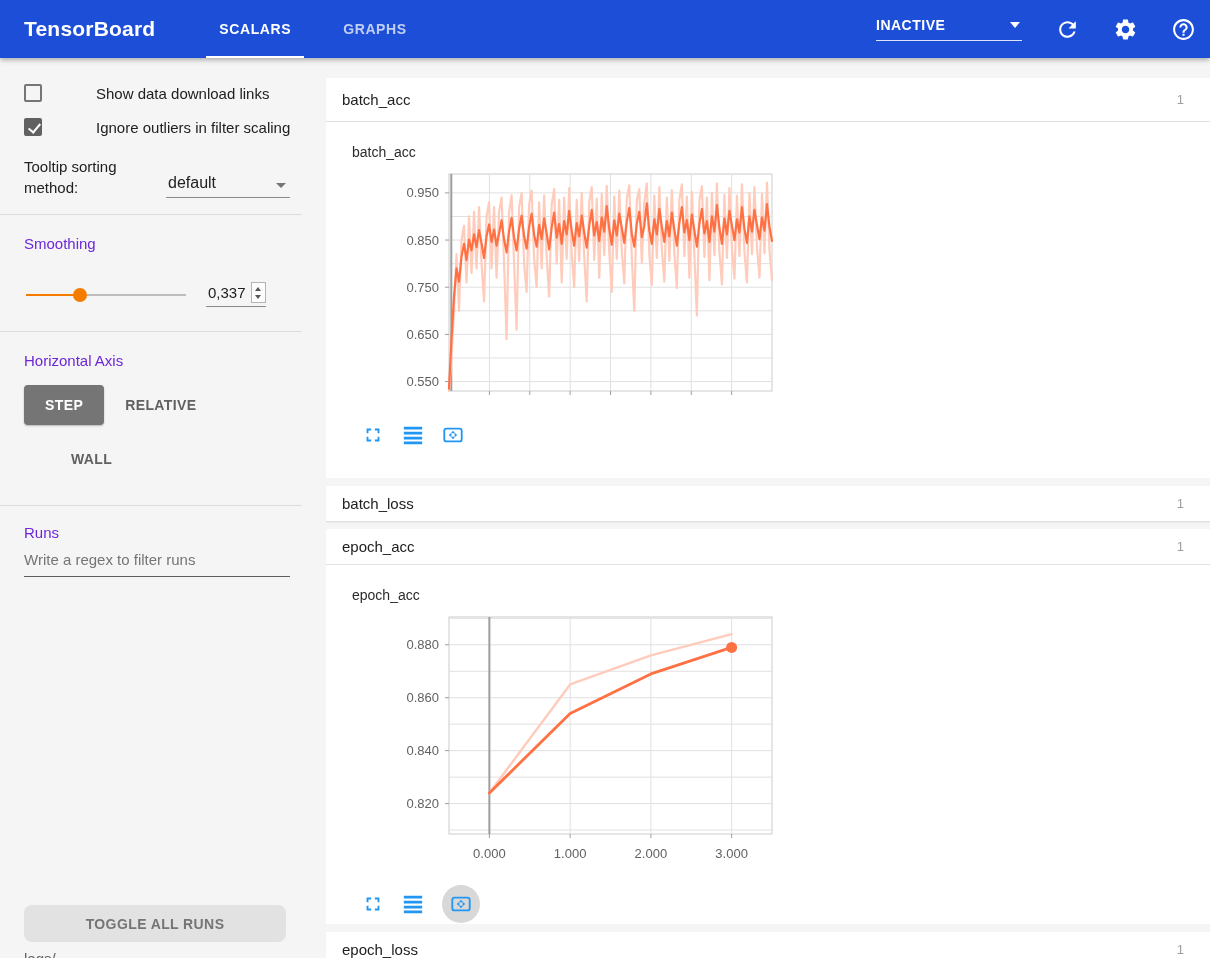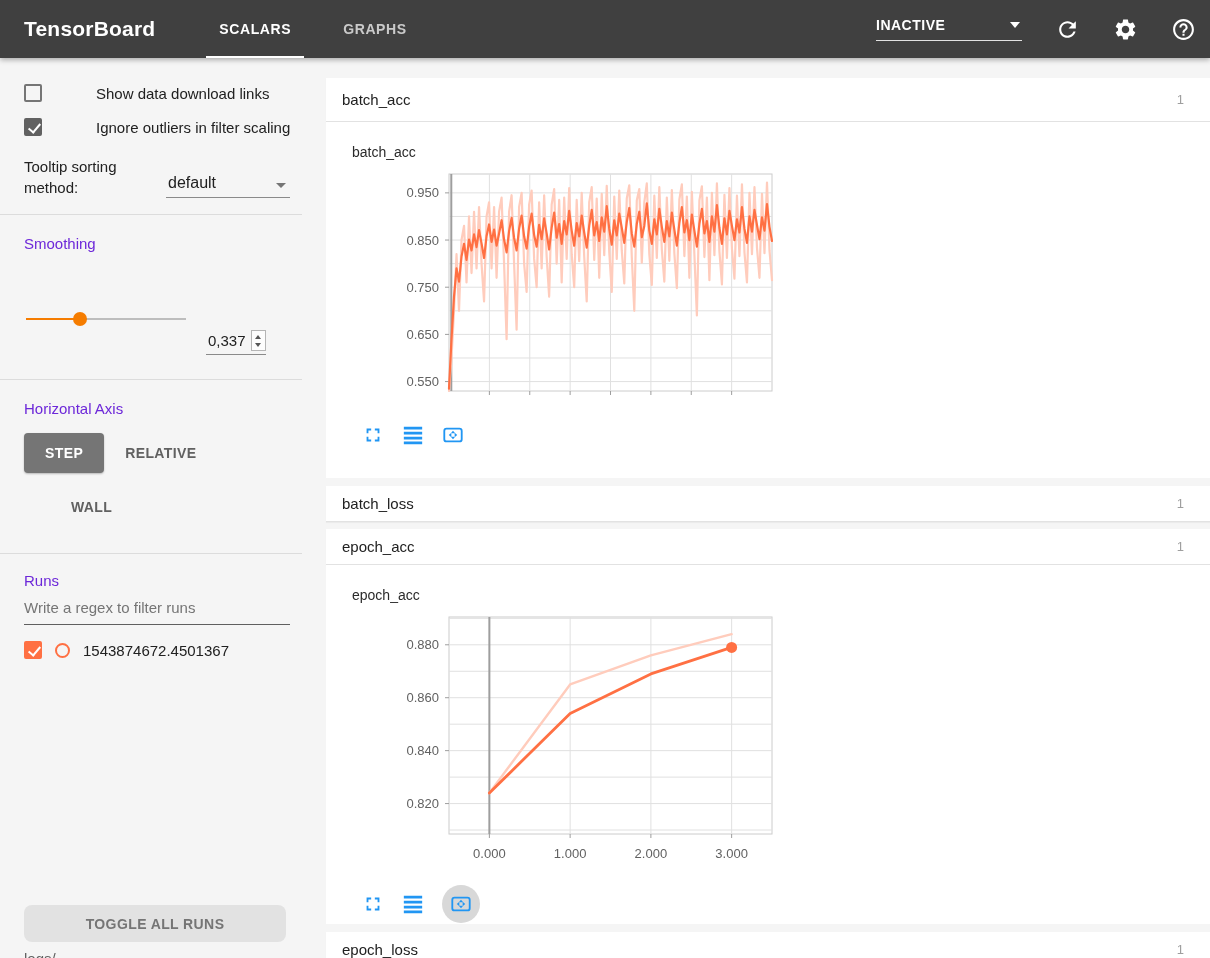--- a/index.html
+++ b/index.html
@@ -4,21 +4,21 @@
 <style>
   * { box-sizing: border-box; }
   html,body { margin:0; padding:0; }
   body {
     width:1210px; height:958px; overflow:hidden;
     font-family:"Liberation Sans", sans-serif;
     background:#f5f5f5; color:#212121;
   }
   
   .topbar {
-    height:58px; background:#404040; display:flex; align-items:center;
+    height:58px; background:#1d4ed8; display:flex; align-items:center;
     box-shadow:0 2px 5px rgba(0,0,0,0.3); position:relative; z-index:10; color:#fff;
   }
   .brand { font-size:21px; font-weight:700; margin-left:24px; letter-spacing:.2px; }
   .tabs { display:flex; height:100%; margin-left:38px; }
   .tab {
     display:flex; align-items:center; padding:0 26px; font-size:14px; font-weight:700;
     letter-spacing:.6px; color:rgba(255,255,255,0.72); position:relative; cursor:pointer;
   }
   .tab.active { color:#fff; }
   .tab.active::after {
@@ -53,21 +53,21 @@
     display:flex; align-items:flex-end; justify-content:space-between; padding:0 4px 5px 2px;
     font-size:16px; cursor:pointer; height:30px; align-self:flex-end;
   }
   .caret-down-gray { width:0; height:0; border-left:5px solid transparent; border-right:5px solid transparent; border-top:5px solid #757575; margin-bottom:4px; }
   .divider { border:none; border-top:1px solid #dcdcdc; margin:16px -12px 0 -24px; }
   .section-label { font-size:15px; color:#6d28d9; margin:20px 0 0; }
   .smooth-row { display:flex; align-items:center; margin-top:30px; }
   .slider { position:relative; width:160px; height:2px; background:#bdbdbd; margin-left:2px; flex:0 0 160px; cursor:pointer; }
   .slider-fill { position:absolute; left:0; top:0; height:2px; background:#f57c00; }
   .slider-thumb { position:absolute; top:-6px; width:14px; height:14px; border-radius:50%; background:#f57c00; transform:translateX(-50%); cursor:pointer; }
-  .smooth-value { margin-left:20px; display:flex; align-items:center; border-bottom:1px solid #8a8a8a; padding:0 0 3px 2px;margin-top:48px; }
+  .smooth-value { margin-left:20px; display:flex; align-items:center; border-bottom:1px solid #8a8a8a; padding:0 0 3px 2px; }
   .smooth-value .num { font-size:15px; }
   .spin { width:15px; height:21px; border:1px solid #b5b5b5; margin-left:5px; display:flex; flex-direction:column; align-items:center; justify-content:center; gap:4px; background:#fdfdfd; cursor:pointer; }
   .spin .up    { width:0; height:0; border-left:3.5px solid transparent; border-right:3.5px solid transparent; border-bottom:4px solid #555; }
   .spin .down  { width:0; height:0; border-left:3.5px solid transparent; border-right:3.5px solid transparent; border-top:4px solid #555; }
   .axis-buttons { display:flex; align-items:center; margin-top:16px; flex-wrap:wrap; width:240px; }
   .btn-seg {
     font-size:14px; font-weight:700; letter-spacing:.4px; border:none; border-radius:4px;
     padding:12px 21px; cursor:pointer; background:transparent; color:#616161; font-family:inherit;
   }
   .btn-seg.selected { background:#757575; color:#fff; box-shadow:0 1px 2px rgba(0,0,0,0.25); }
@@ -189,25 +189,20 @@
       <button class="btn-seg selected">STEP</button>
       <button class="btn-seg">RELATIVE</button>
       <button class="btn-seg wall">WALL</button>
     </div>
 
     <hr class="divider" style="margin-top:26px;">
 
     <div class="section-label" style="margin-top:18px;">Runs</div>
     <input class="regex-input" type="text" placeholder="Write a regex to filter runs" style="">
 
-    <div class="run-row">
-      <span class="chk run-checked checked"></span>
-      <span class="run-circle"></span>
-      <span class="run-label">1543874672.4501367</span>
-    </div>
 
     <button class="toggle-all">TOGGLE ALL RUNS</button>
     <div class="logs-footer">logs/</div>
   </aside>
 
   <main class="main">
 
     <div class="cat-row tall">
       <span>batch_acc</span>
       <span class="cat-count">1</span>

